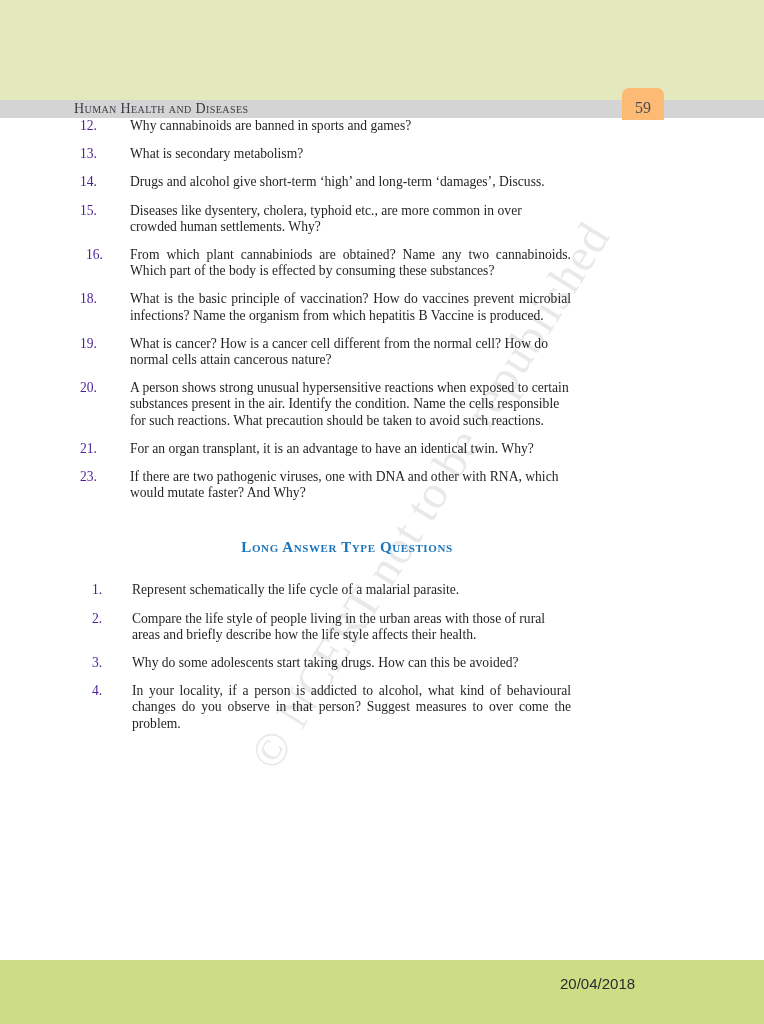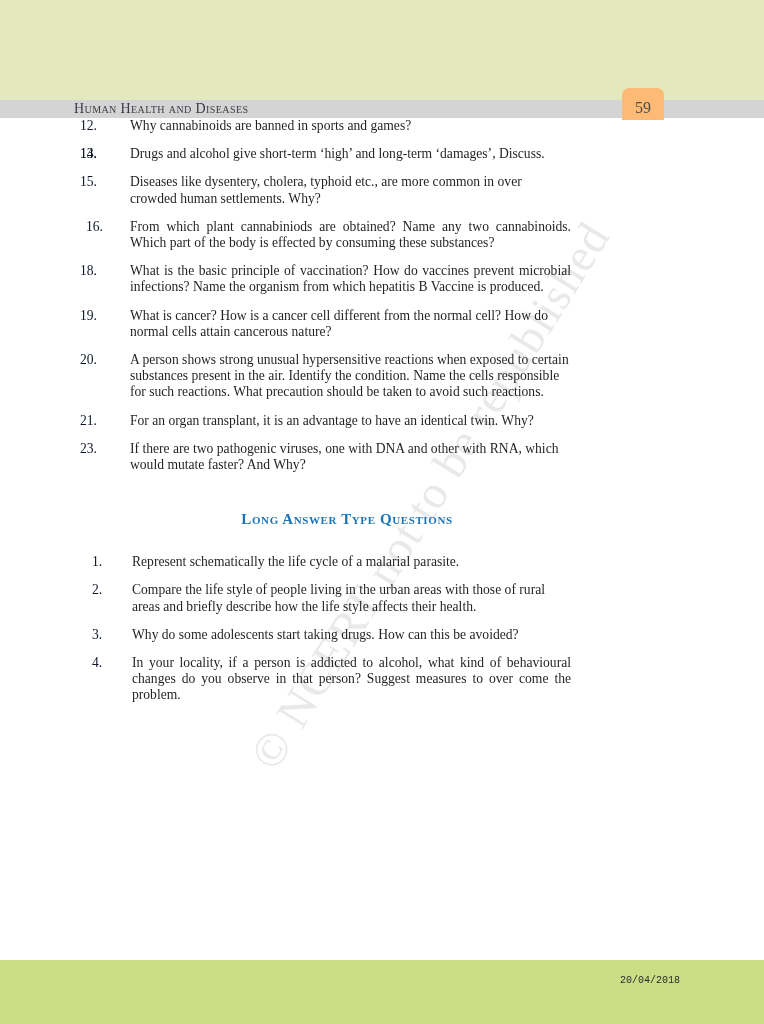--- a/index.html
+++ b/index.html
@@ -81,23 +81,23 @@
     top: 960px;
     width: 764px;
     height: 64px;
     background: #cbdd85;
   }
   .footer-date {
     position: absolute;
     left: 560px;
     top: 975px;
     width: 180px;
-    text-align: center;
-    font-family: Liberation Mono, monospace;
-    font-size: 10px;
+    text-align: left;
+    font-family: Liberation Sans, sans-serif;
+    font-size: 15px;
     color: #2b2b2b;
   }
 
   
   .watermark {
     position: absolute;
     left: 170px;
     top: 300px;
     width: 470px;
     height: 450px;
@@ -146,21 +146,21 @@
   .q-item.last { margin-bottom: 0; }
 
   .q-num {
     position: absolute;
     left: 80px;
     top: 0;
     width: 36px;
     text-align: left;
     font-size: 13.6px;
     line-height: 16.2px;
-    color: #0f172a;
+    color: #4c1d95;
   }
   .q-num.indent { left: 86px; }
 
   .q-text {
     display: block;
   }
   .q-text.nojustify { text-align: left; font-family: Liberation Serif, serif; }
 
   
   .section-heading {
@@ -201,20 +201,21 @@
 
   <div class="content">
 
     <ul class="qlist">
       <li class="q-item">
         <span class="q-num">12.</span>
         <span class="q-text nojustify">Why cannabinoids are banned in sports and games?</span>
       </li>
       <li class="q-item">
         <span class="q-num">13.</span>
+        <span class="q-text nojustify">What is secondary metabolism?</span>
       </li>
       <li class="q-item">
         <span class="q-num">14.</span>
         <span class="q-text">Drugs and alcohol give short-term ‘high’ and long-term ‘damages’, Discuss.</span>
       </li>
       <li class="q-item">
         <span class="q-num">15.</span>
         <span class="q-text nojustify">Diseases like dysentery, cholera, typhoid etc., are more common in over crowded human settlements. Why?</span>
       </li>
       <li class="q-item">

